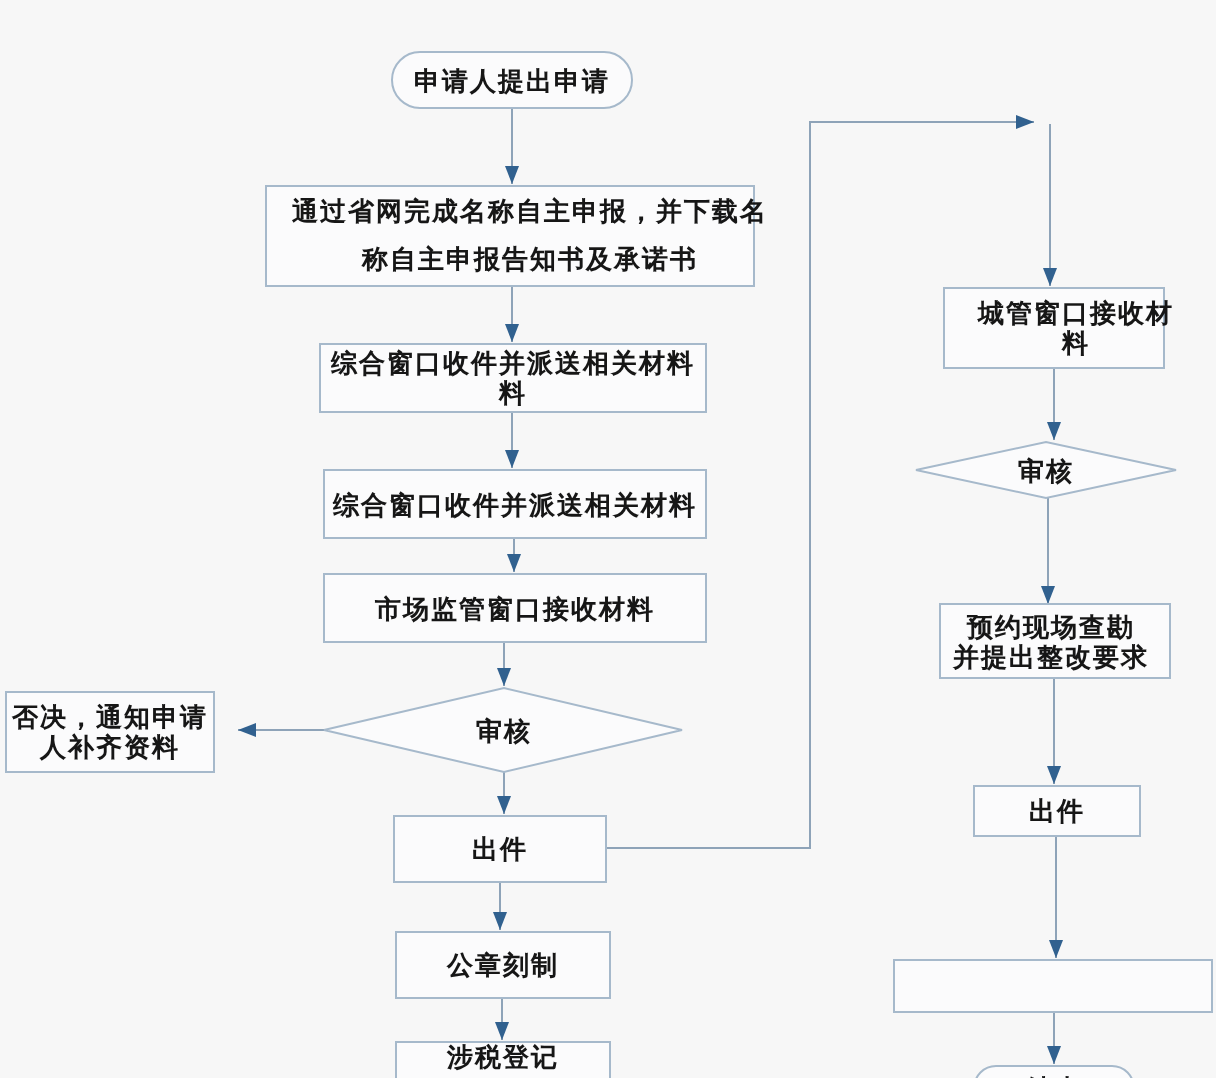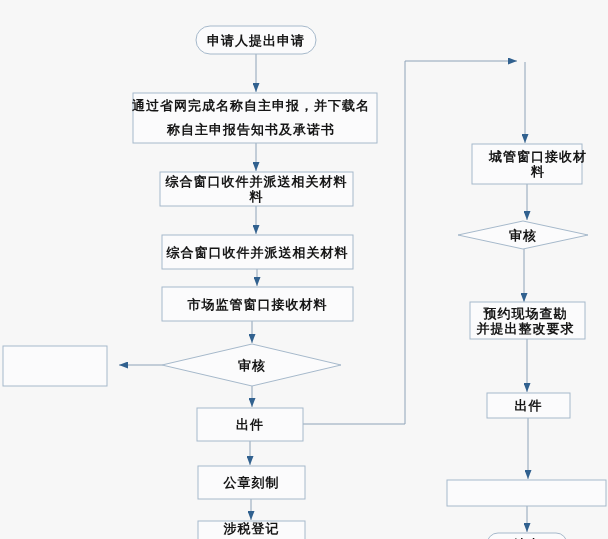--- a/index.html
+++ b/index.html
@@ -61,27 +61,29 @@
       <rect x="472" y="123" width="110" height="40"></rect>
       <polygon points="458,214 523,200 588,214 523,228"></polygon>
       <rect x="470" y="281" width="115" height="37"></rect>
       <rect x="487" y="372" width="83" height="25"></rect>
       <rect x="447" y="459" width="159" height="26"></rect>
       <rect x="487" y="512" width="80" height="22" rx="11" ry="11"></rect>
     </g>
   </svg>
 
   <div class="label" style="left:196px;top:5px;width:120px;height:28px;">申请人提出申请</div>
-  <div class="label lh24" style="left:129px;top:72px;width:244px;height:50px;border-radius:11px;">通过省网完成名称自主申报，并下载名
+  <div class="label lh24" style="left:143px;top:72px;width:244px;height:50px;border-radius:11px;">通过省网完成名称自主申报，并下载名
 称自主申报告知书及承诺书</div>
   <div class="label" style="left:160px;top:151px;width:193px;height:34px;">综合窗口收件并派送相关材料
 料</div>
   <div class="label" style="left:162px;top:214px;width:191px;height:34px;">综合窗口收件并派送相关材料</div>
   <div class="label" style="left:162px;top:266px;width:191px;height:34px;">市场监管窗口接收材料</div>
   <div class="label" style="left:202px;top:330px;width:100px;height:28px;">审核</div>
+  <div class="label" style="left:3px;top:325px;width:104px;height:40px;">否决，通知申请
+人补齐资料</div>
   <div class="label" style="left:197px;top:387px;width:106px;height:33px;">出件</div>
   <div class="label" style="left:198px;top:445px;width:107px;height:33px;">公章刻制</div>
   <div class="label" style="left:198px;top:500px;width:107px;height:15px;">涉税登记</div>
   <div class="label" style="left:472px;top:123px;width:132px;height:40px;">城管窗口接收材
 料</div>
   <div class="label" style="left:473px;top:200px;width:100px;height:28px;">审核</div>
   <div class="label" style="left:470px;top:281px;width:111px;height:37px;">预约现场查勘
 并提出整改要求</div>
   <div class="label" style="left:487px;top:372px;width:83px;height:25px;">出件</div>
   <div class="label" style="left:487px;top:512px;width:80px;height:22px;border-radius:10px;">结束</div>

